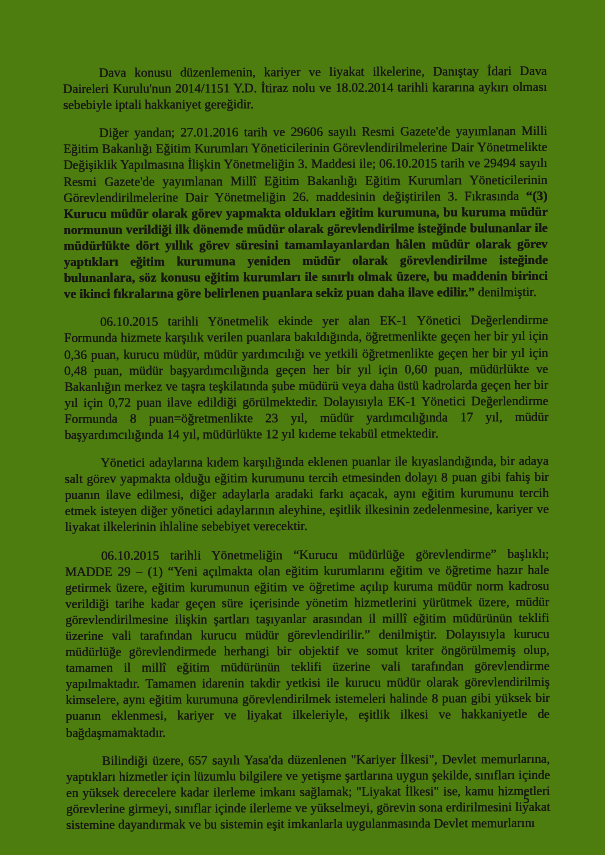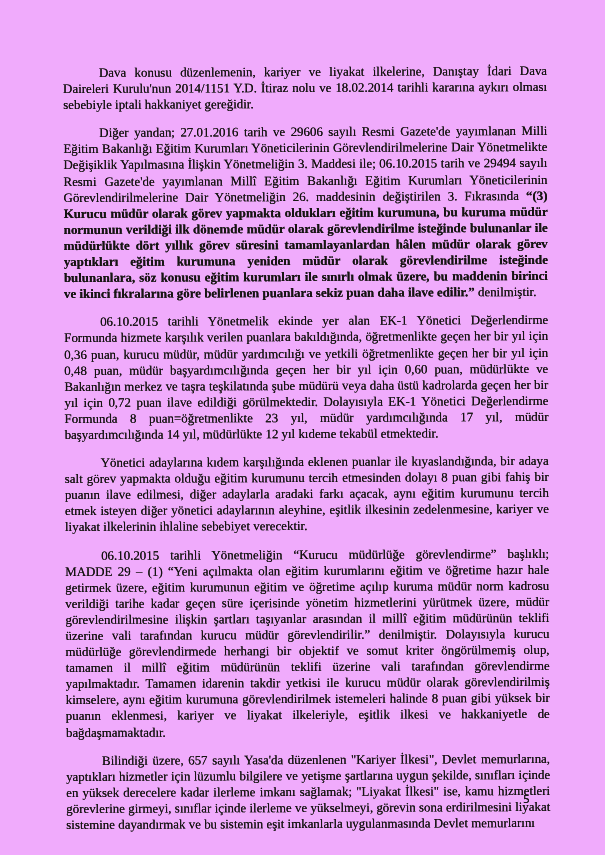--- a/index.html
+++ b/index.html
@@ -4,21 +4,21 @@
 <style>
   html, body {
     margin: 0;
     padding: 0;
     background: #ffffff;
   }
   .page {
     position: relative;
     width: 605px;
     height: 855px;
-    background: #f0abfc;
+    background: #4d7c0f;
     overflow: hidden;
     font-family: "Liberation Serif", serif;
     color: #171513;
   }
   .textblock {
     position: absolute;
     left: 63px;
     top: 64px;
     width: 484px;
     transform: rotate(-0.25deg);

